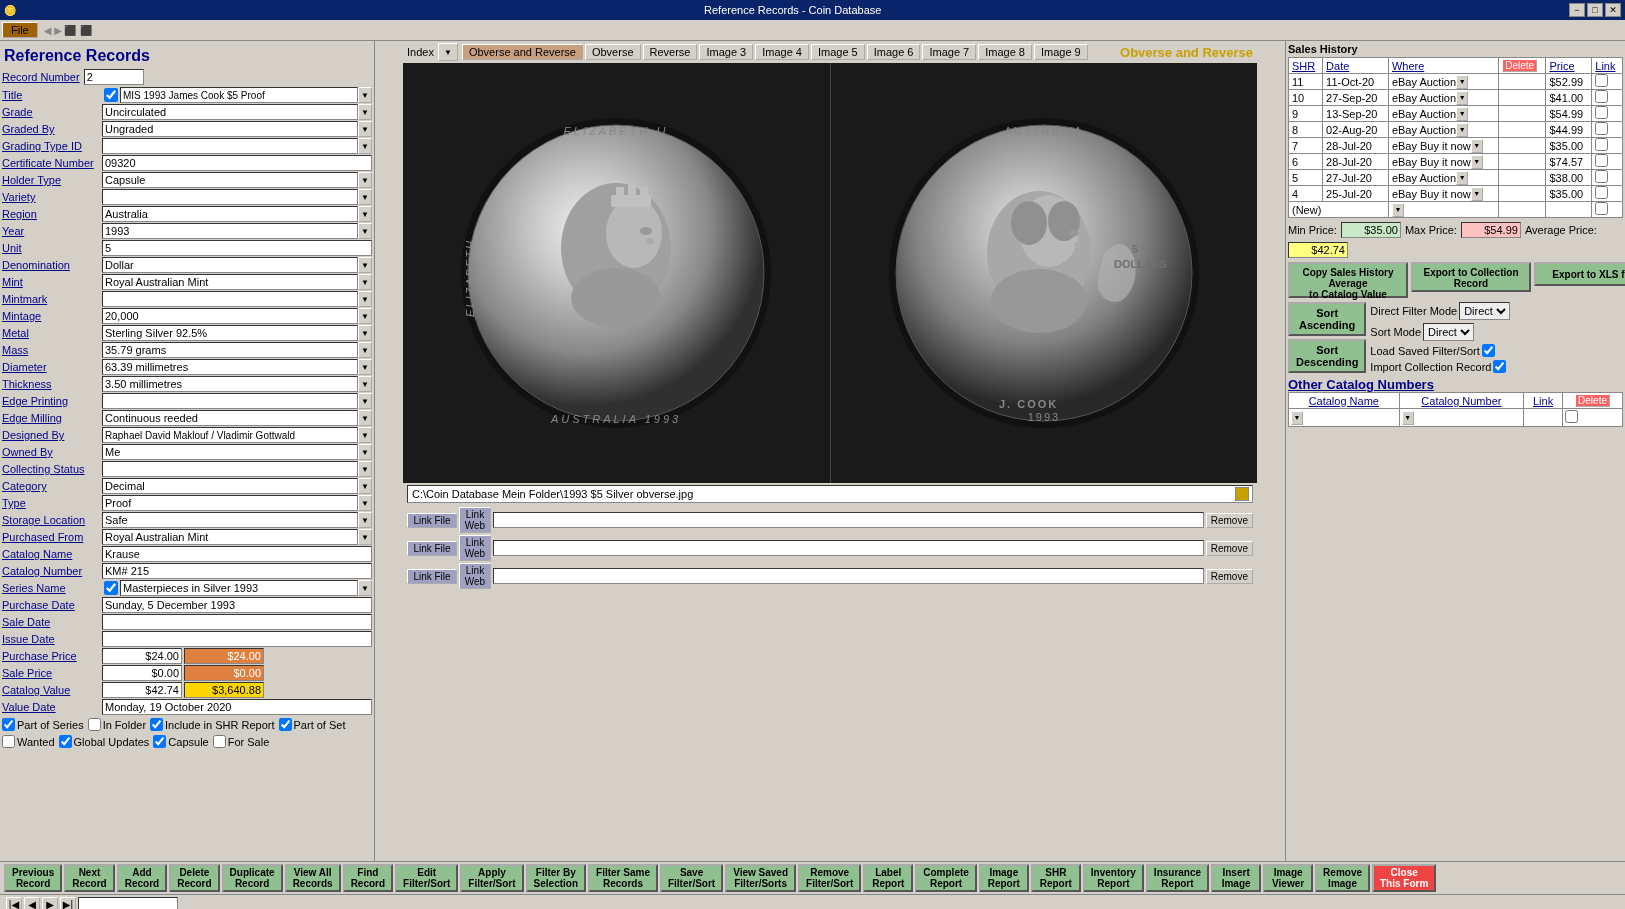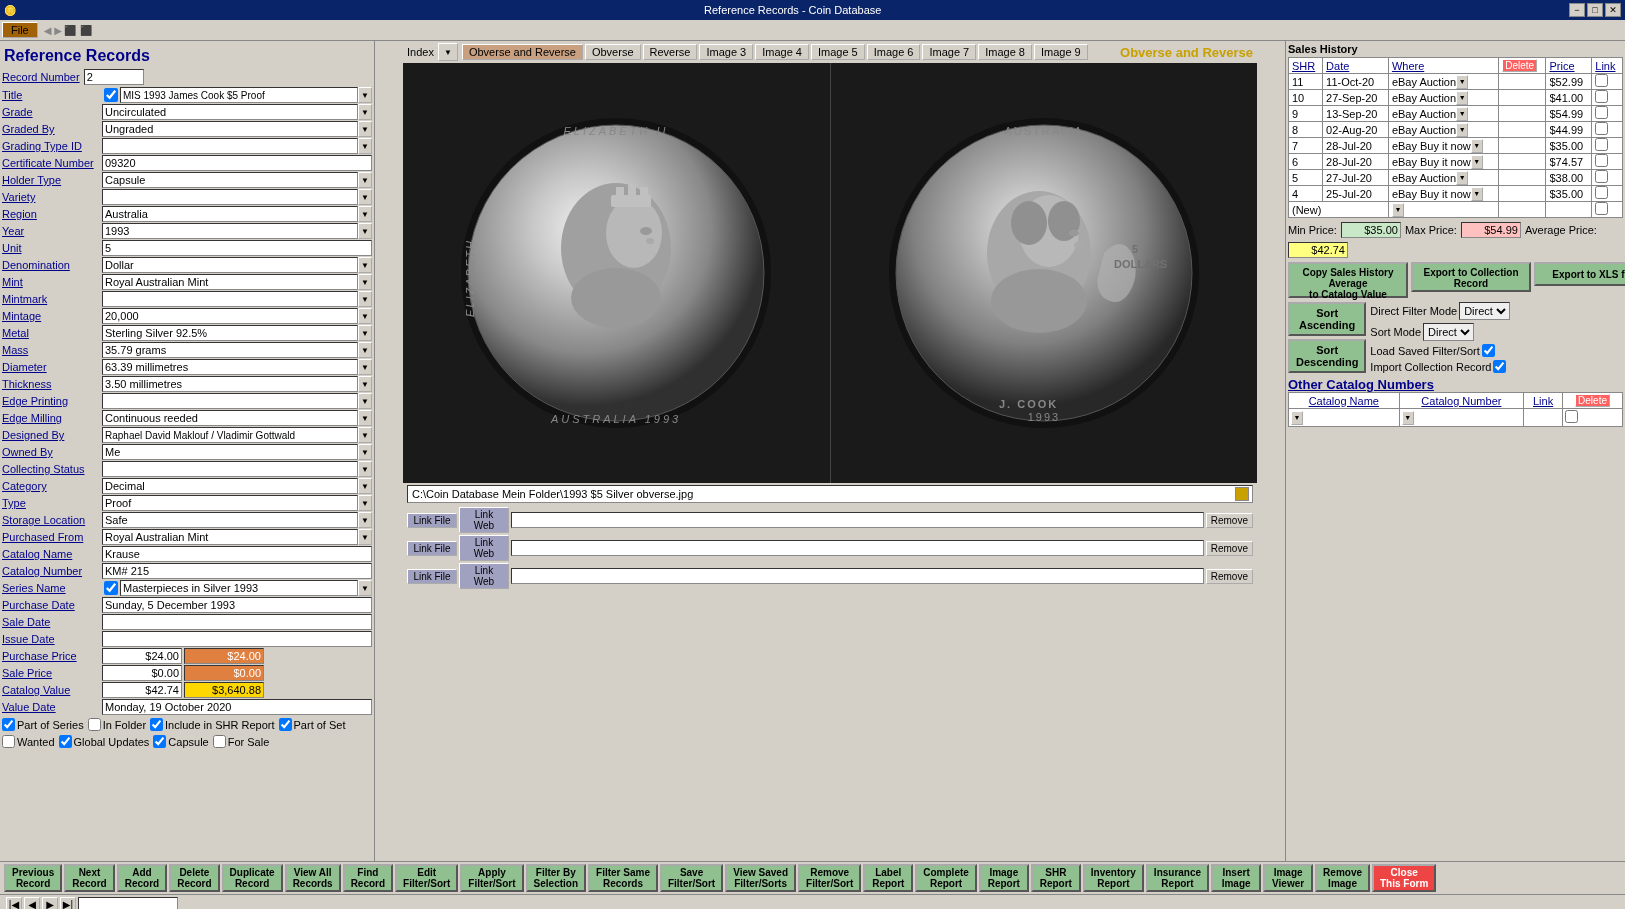--- a/index.html
+++ b/index.html
@@ -44,21 +44,21 @@
     
     .image-path-bar { background: white; border: 1px inset #888; padding: 1px 4px; margin: 2px 4px; font-size: 11px; height: 18px; display: flex; align-items: center; }
     
     .remarks-label { font-size: 11px; padding: 0 4px; }
     .remarks-area { background: white; border: 1px inset #888; margin: 0 4px; height: 80px; padding: 2px; }
     
     
     .link-rows { padding: 2px 4px; }
     .link-row { display: flex; align-items: center; gap: 2px; margin-bottom: 2px; }
     .link-file-btn { background: #a0a0c0; border: 1px outset #fff; padding: 1px 4px; cursor: pointer; font-size: 10px; width: 50px; text-align: center; }
-    .link-web-btn { background: #a0a0c0; border: 1px outset #fff; padding: 1px 4px; cursor: pointer; font-size: 10px; width: 50px; text-align: center; }
+    .link-web-btn { background: #a0a0c0; border: 1px outset #fff; padding: 1px 4px; cursor: pointer; font-size: 10px; width: 32px; text-align: center; }
     .link-input { flex: 1; background: white; border: 1px inset #888; height: 16px; padding: 0 2px; font-size: 11px; }
     .remove-btn { background: #d4d0c8; border: 1px outset #fff; padding: 1px 4px; cursor: pointer; font-size: 10px; }
     
     
     .right-panel { width: 340px; background: #d4d0c8; border-left: 1px solid #888; padding: 2px; flex-shrink: 0; overflow-y: auto; }
     .sales-history-title { font-size: 11px; font-weight: bold; margin-bottom: 2px; }
     
     .sales-table { width: 100%; border-collapse: collapse; font-size: 11px; }
     .sales-table th { background: white; border: 1px solid #888; padding: 1px 3px; text-align: left; font-size: 11px; font-weight: normal; text-decoration: underline; color: #00008b; cursor: pointer; }
     .sales-table td { background: white; border: 1px solid #888; padding: 0 3px; height: 16px; }

